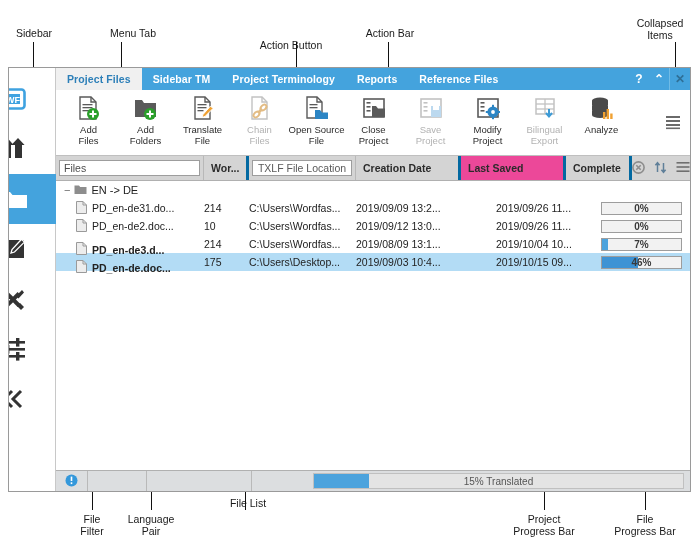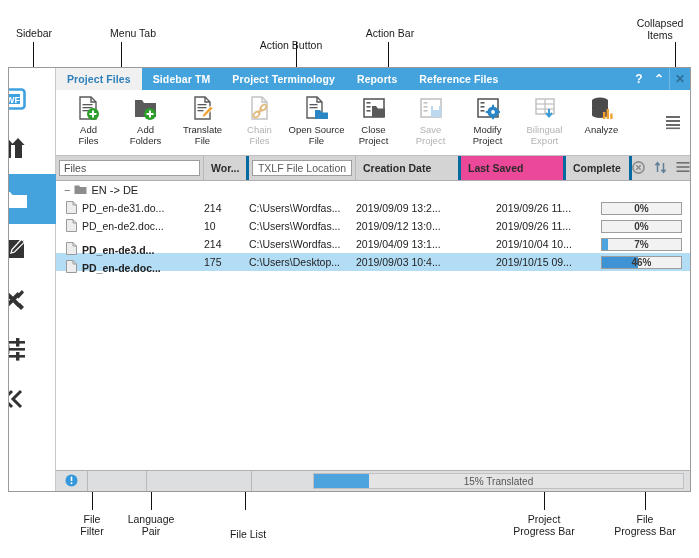--- a/index.html
+++ b/index.html
@@ -192,21 +192,21 @@
     gap:4px;
   }
   .row{
     height:18px;
     display:flex;align-items:center;
   }
   .row.selected{ background:#b3dcf5; }
   .c-name{
     width:148px;flex:0 0 148px;
     display:flex;align-items:center;
-    padding-left:10px;
+    padding-left:20px;
     box-sizing:border-box;
     gap:5px;
     white-space:nowrap;overflow:hidden;text-align:right;
   }
   .c-name.bold{font-weight:bold;margin-top:11px;}
   .c-words{width:45px;flex:0 0 45px;text-align:left;}
   .c-loc{width:107px;flex:0 0 107px;white-space:nowrap;overflow:hidden;}
   .c-created{width:105px;flex:0 0 105px;white-space:nowrap;overflow:hidden;}
   .c-saved{width:105px;flex:0 0 105px;white-space:nowrap;overflow:hidden;margin-left:35px;}
   .c-prog{flex:1 1 auto;padding-right:8px;}
@@ -300,21 +300,21 @@
 <div class="annot" style="left:62px;top:513px;width:60px;"><span>File
 Filter</span></div>
 <div class="leader" style="left:92px;top:170px;height:340px;"></div>
 <div class="dot" style="left:89px;top:162px;"></div>
 
 <div class="annot" style="left:116px;top:513px;width:70px;"><span>Language
 Pair</span></div>
 <div class="leader" style="left:151px;top:192px;height:318px;"></div>
 <div class="dot" style="left:148px;top:185px;"></div>
 
-<div class="annot" style="left:213px;top:528px;width:70px;text-align:center;"><span>File List</span></div>
+<div class="annot" style="left:213px;top:497px;width:70px;text-align:center;"><span>File List</span></div>
 <div class="leader" style="left:245px;top:248px;height:262px;"></div>
 <div class="dot" style="left:242px;top:241px;"></div>
 
 <div class="annot" style="left:500px;top:513px;width:88px;"><span>Project
 Progress Bar</span></div>
 <div class="leader" style="left:544px;top:482px;height:28px;"></div>
 <div class="dot" style="left:541px;top:476px;"></div>
 
 <div class="annot" style="left:601px;top:513px;width:88px;"><span>File
 Progress Bar</span></div>
@@ -698,21 +698,21 @@
           <span>
             <svg width="11" height="13" viewBox="0 0 11 13">
                 <path d="M0.5 0.5 H7 L10.5 4 V12.5 H0.5 Z" fill="#ededed" stroke="#9a9a9a" stroke-width="1"></path>
                 <path d="M7 0.5 V4 H10.5" fill="none" stroke="#9a9a9a" stroke-width="1"></path>
               </svg>
           </span>
           <span>PD_en-de3.d...</span>
         </div>
         <div class="c-words">214</div>
         <div class="c-loc">C:\Users\Wordfas...</div>
-        <div class="c-created">2019/04/09 13:1...</div>
+        <div class="c-created">2019/08/09 13:1...</div>
         <div class="c-saved">2019/10/04 10...</div>
         <div class="c-prog">
           <div class="pbar">
             <div class="pfill" style="width: 7%;"></div>
             <div class="ptext">7%</div>
           </div>
         </div>
       </div>
 
       <div class="row selected">

